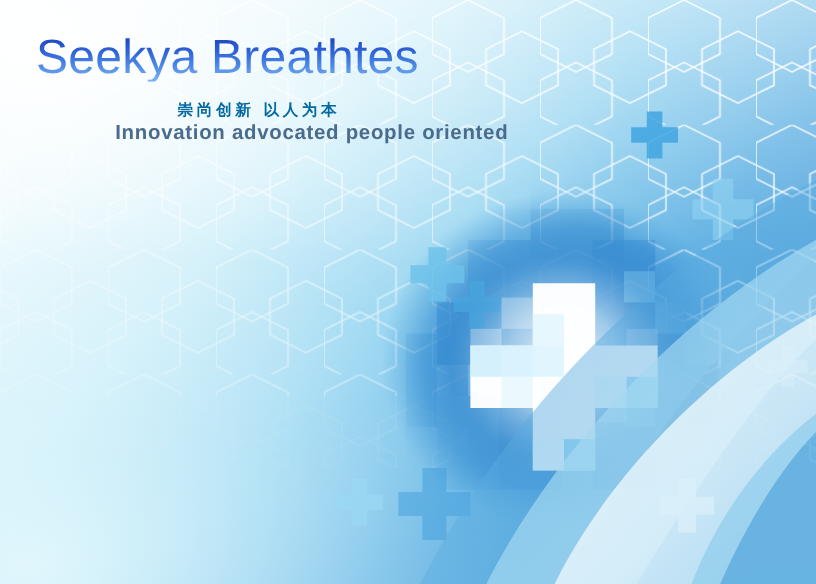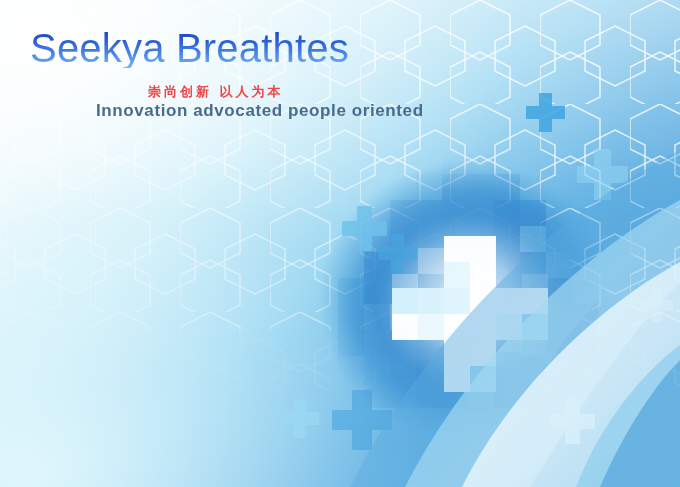--- a/index.html
+++ b/index.html
@@ -46,21 +46,21 @@
     -webkit-text-fill-color: transparent;
     white-space: nowrap;
   }
   #slogan-cn {
     position: absolute;
     left: 148px;
     top: 83px;
     font-size: 13px;
     font-weight: 700;
     letter-spacing: 3px;
-    color: #ef4444;
+    color: #0369a1;
     white-space: nowrap;
     font-family: "DejaVu Sans", sans-serif;
   }
   #slogan-en {
     position: absolute;
     left: 96px;
     top: 101px;
     font-size: 17px;
     font-weight: 700;
     letter-spacing: 0.6px;

